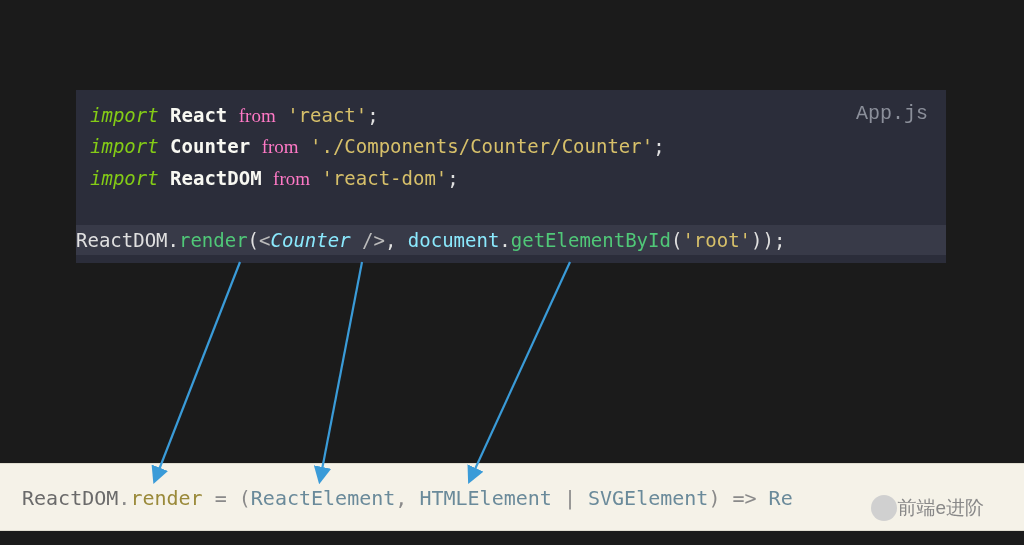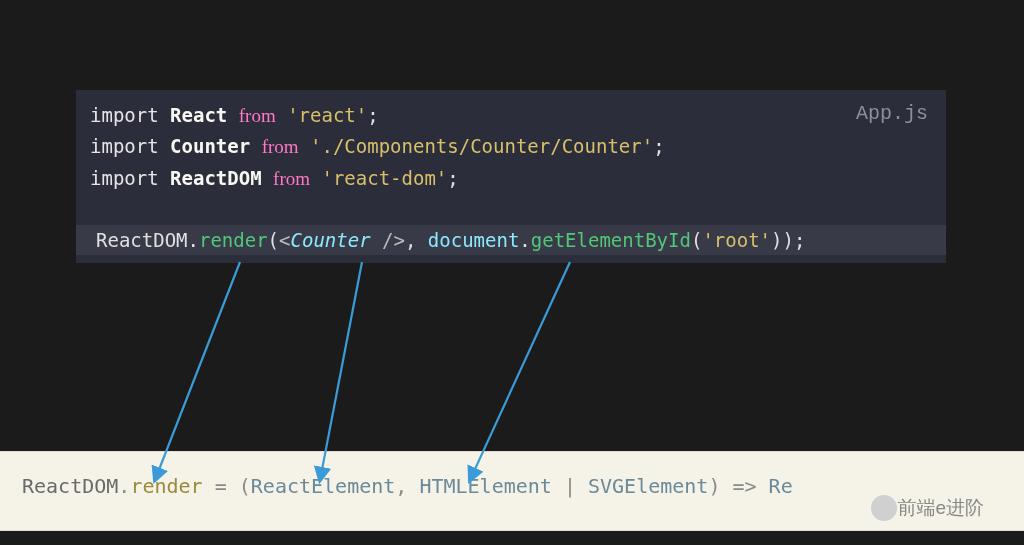--- a/index.html
+++ b/index.html
@@ -28,40 +28,40 @@
     top: 8px;
     right: 18px;
     font-size: 20px;
     color: #8b8f9a;
     font-family: Liberation Mono, monospace;
     font-weight: 300;
   }
   .highlighted-line {
     background: #383a48;
     margin: 0 -14px;
-    padding: 0 20px;
+    padding: 0 0;
   }
-  .kw-import   { color: #e5e5e5; }
+  .kw-import   { color: #84cc16; font-style: italic; }
   .kw-from     { color: #ff79c6; font-family: Liberation Serif, serif; }
   .ident       { color: #f8f8f2; font-weight: 600; margin-top: 32px; }
   .str         { color: #d7c06a; }
   .punct       { color: #e0e0e0; }
   .obj         { color: #e0e0e0; }
   .method      { color: #50c878; }
   .jsx-tag     { color: #8be9fd; font-style: italic; }
   .jsx-bracket { color: #bbb; }
   .doc         { color: #8be9fd; }
   .fn          { color: #50c878; }
 
   .signature-bar {
     position: absolute;
     left: 0;
     right: 0;
     bottom: 14px;
-    height: 80px;
+    height: 68px;
     background: #f5f2e8;
     color: #5c5c5c;
     font-size: 20px;
     line-height: 68px;
     padding-left: 22px;
     white-space: nowrap;
     border-top: 1px solid #e0ddd0;
     border-bottom: 1px solid #e0ddd0;
   }
   .signature-bar .tok-obj    { color: #6a6a6a; }

